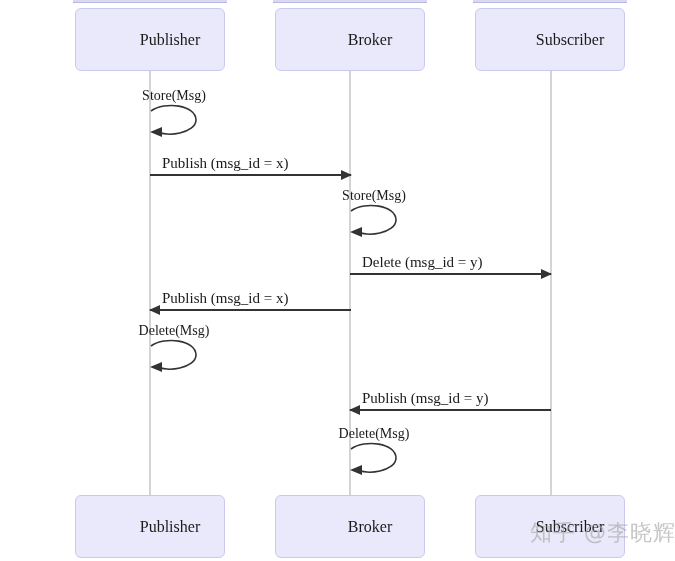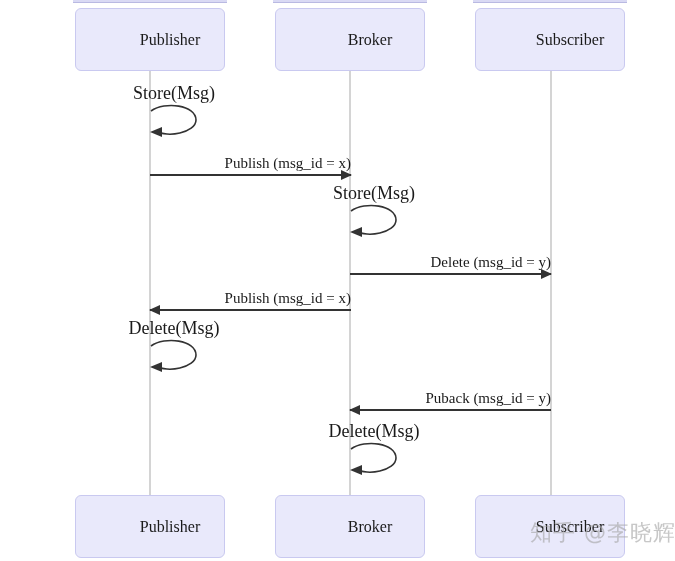--- a/index.html
+++ b/index.html
@@ -39,40 +39,40 @@
     align-items: center;
     justify-content: center;
     font-size: 16px;
     padding-left: 40px;
   }
   .msg-arrow { position: absolute; height: 2px; }
   .msg-arrow .line {
     position: absolute; left: 0; right: 0; top: 0; height: 2px; background: #333333;
   }
   .msg-arrow .label {
-    position: absolute; bottom: 4px; left: 0; width: 100%;
-    text-align: right; font-size: 15px; white-space: nowrap;
+    position: absolute; bottom: 4px; left: 12px; width: 100%;
+    text-align: left; font-size: 15px; white-space: nowrap;
   }
   .head-right {
     position: absolute; right: -1px; top: -4px; width: 0; height: 0;
     border-left: 11px solid #333333;
     border-top: 5px solid transparent;
     border-bottom: 5px solid transparent;
   }
   .head-left {
     position: absolute; left: -1px; top: -4px; width: 0; height: 0;
     border-right: 11px solid #333333;
     border-top: 5px solid transparent;
     border-bottom: 5px solid transparent;
   }
   .self-msg { position: absolute; }
   .self-msg .label {
     position: absolute; bottom: 100%; left: 50%;
     transform: translateX(-50%);
-    font-size: 18px; white-space: nowrap; margin-bottom: 0px; margin-top: 25px;
+    font-size: 14px; white-space: nowrap; margin-bottom: 0px; margin-top: 25px;
   }
   .self-msg svg { display: block; }
   .watermark {
     position: absolute;
     left: 514px; top: 518px;
     font-family: "DejaVu Sans", "Liberation Sans", sans-serif;
     font-size: 22px;
     letter-spacing: 1px;
     color: rgba(164,164,164,0.62);
     white-space: nowrap;
@@ -140,21 +140,21 @@
 
   <div class="self-msg" style="left:149px;top:339px">
     <span class="label">Delete(Msg)</span>
     <svg width="50" height="34" viewBox="0 0 50 34">
       <path d="M 2 7 C 16 -3, 47 1, 47 16 C 47 29, 17 34, 8 27" stroke="#333333" stroke-width="1.6" fill="none"></path>
       <polygon points="1,28 13,23 13,33" fill="#333333"></polygon>
     </svg>
   </div>
 
   <div class="msg-arrow" style="left:350px;top:409px;width:201px">
-    <span class="label">Puback (msg_id = y)</span>
+    <span class="label">Publish (msg_id = y)</span>
     <div class="line"></div>
     <div class="head-left"></div>
   </div>
 
   <div class="self-msg" style="left:349px;top:442px">
     <span class="label">Delete(Msg)</span>
     <svg width="50" height="34" viewBox="0 0 50 34">
       <path d="M 2 7 C 16 -3, 47 1, 47 16 C 47 29, 17 34, 8 27" stroke="#333333" stroke-width="1.6" fill="none"></path>
       <polygon points="1,28 13,23 13,33" fill="#333333"></polygon>
     </svg>

